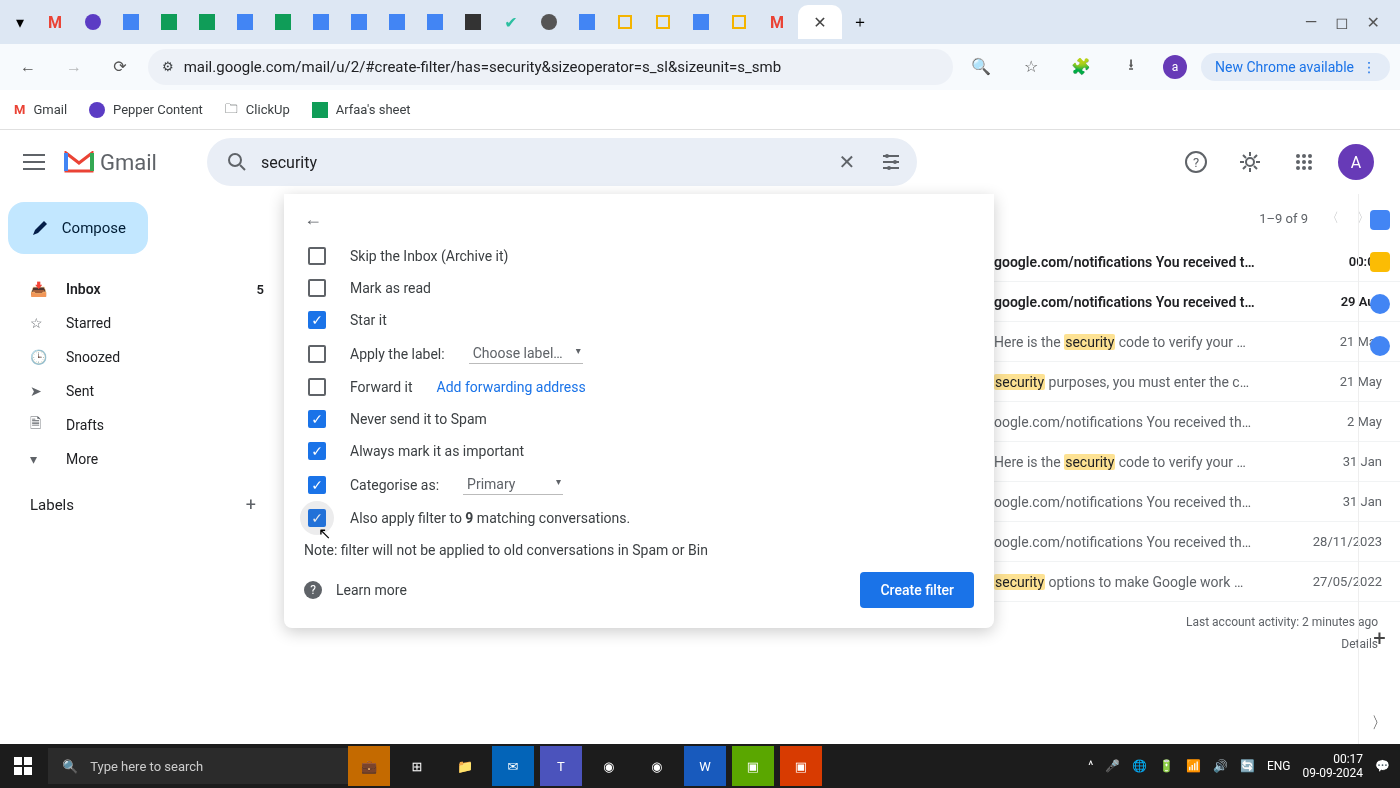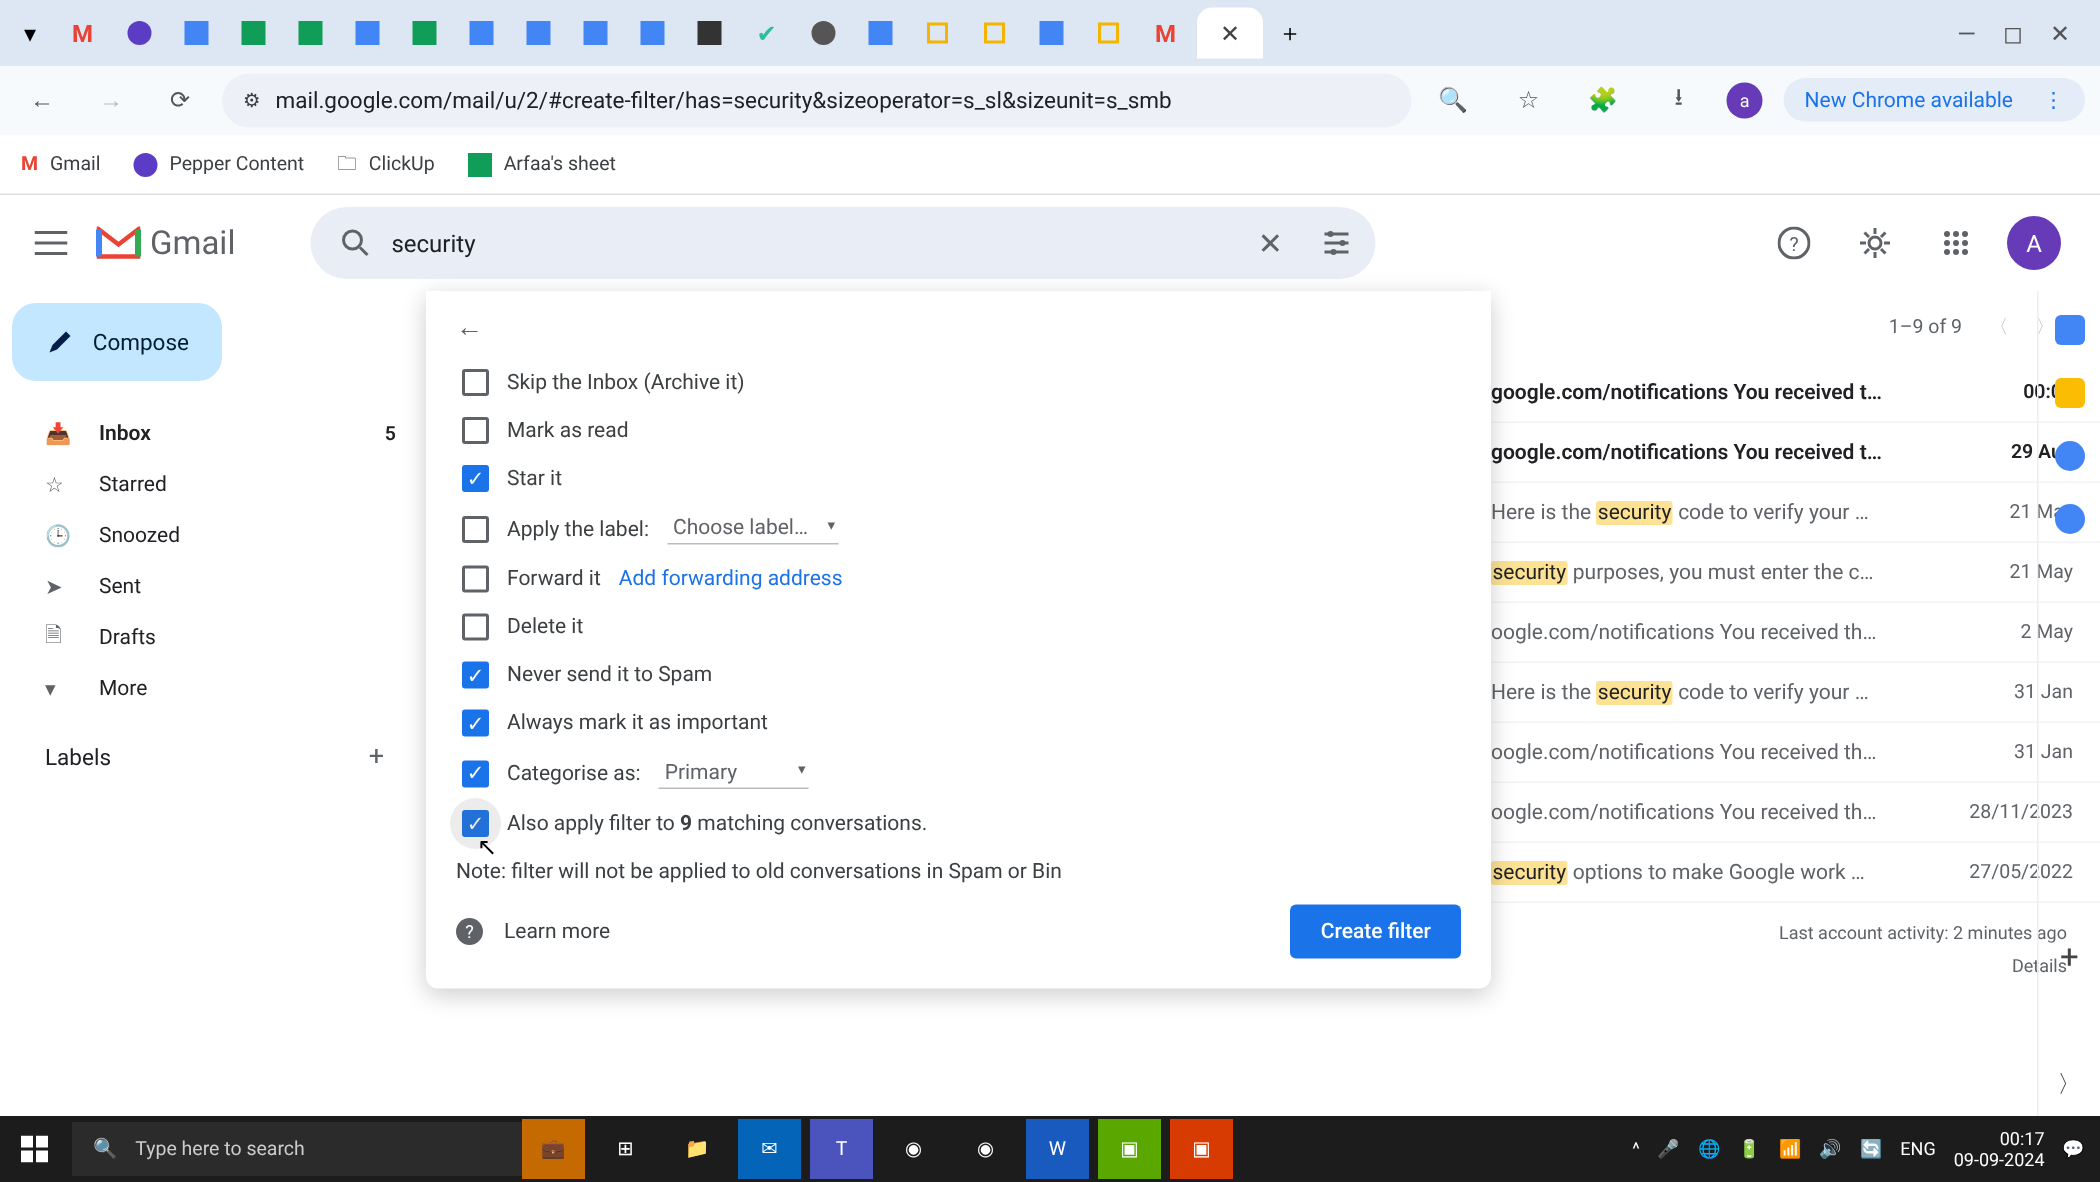--- a/index.html
+++ b/index.html
@@ -12,21 +12,21 @@
 .tab-strip .favicon { width: 34px; height: 32px; display:flex; align-items:center; justify-content:center; border-radius:8px; }
 .tab-strip .active-tab { background:#fff; width:44px; height:34px; border-radius:10px 10px 0 0; display:flex; align-items:center; justify-content:center; color:#444; }
 .tab-strip .spacer { flex:1; }
 .win-controls { display:flex; gap:18px; padding:0 14px; color:#555; }
 
 .nav-bar { height: 46px; background:#fff; display:flex; align-items:center; padding: 0 10px; gap:10px; border-bottom:1px solid transparent;}
 .nav-bar .nav-icon { width:36px; height:36px; display:flex; align-items:center; justify-content:center; color:#555; border-radius:50%; }
 .address-bar { flex:1 1 auto; max-width:840px; height:36px; background:#edf1f7; border-radius:18px; display:flex; align-items:center; padding:0 14px; color:#3c4043; gap:10px;}
 .address-bar .url-text { font-size:15px; color:#202124; }
 .nav-right { margin-left:auto; display:flex; align-items:center; gap:14px; }
-.nav-right .chip { background:#e4ecf7; border-radius:18px; padding:6px 14px; display:flex; align-items:center; gap:20px; color:#1a73e8; font-size:14px;}
+.nav-right .chip { background:#e4ecf7; border-radius:18px; padding:6px 14px; display:flex; align-items:center; gap:8px; color:#1a73e8; font-size:14px;}
 .nav-right .avatar-sm { width:24px; height:24px; border-radius:50%; background:#673ab7; color:#fff; display:flex; align-items:center; justify-content:center; font-size:12px; }
 
 .bookmarks-bar { height:40px; background:#fff; border-bottom:1px solid #e0e0e0; display:flex; align-items:center; padding: 0 14px; gap: 22px; font-size:13px; color:#3c4043;}
 .bookmarks-bar .bm { display:flex; align-items:center; gap:8px; }
 
 
 .gmail { position:relative; height:calc(788px - 44px - 46px - 40px - 44px); display:flex; flex-direction:column; }
 .gmail-header { height:64px; display:flex; align-items:center; padding:0 12px; gap:8px; }
 .hamburger { width:44px; height:44px; display:flex; align-items:center; justify-content:center; color:#5f6368; }
 .gmail-logo { display:flex; align-items:center; gap:6px; font-size:22px; color:#5f6368; }
@@ -53,21 +53,21 @@
 .mail-row .preview { flex:1; white-space:nowrap; overflow:hidden; text-overflow:ellipsis; padding-left: 710px; color:#5f6368;}
 .mail-row .preview .hl { background:#fde293; color:#202124; border-radius:2px; padding:0 1px;}
 .mail-row .date { width:90px; text-align:right; font-size:13px; color:#5f6368; }
 .mail-row.unread .date, .mail-row.unread .preview { color:#202124; font-weight:600; }
 
 .footer-info { text-align:right; padding:10px 22px; font-size:12px; color:#5f6368; line-height:1.8;}
 
 
 .filter-panel { position:absolute; left:0; top:0; width:710px; background:#fff; box-shadow:0 4px 16px rgba(0,0,0,0.2); border-radius:0 0 8px 8px; padding: 14px 20px 20px 20px; z-index:50;}
 .filter-head { display:flex; align-items:center; gap:18px; font-size:14px; color:#3c4043; margin-bottom:10px;}
-.filter-row { display:flex; align-items:center; gap:12px; padding:7px 0 7px 4px; font-size:14px; color:#3c4043; }
+.filter-row { display:flex; align-items:center; gap:24px; padding:7px 0 7px 4px; font-size:14px; color:#3c4043; }
 .chk { width:18px; height:18px; border:2px solid #5f6368; border-radius:2px; display:flex; align-items:center; justify-content:center; flex-shrink:0;}
 .chk.checked { background:#1a73e8; border-color:#1a73e8; color:#fff; }
 .chk.ripple { position:relative; }
 .chk.ripple::before { content:''; position:absolute; inset:-10px; background:rgba(95,99,104,0.12); border-radius:50%; }
 .sel { border-bottom:1px solid #bbb; padding:2px 20px 2px 4px; color:#5f6368; position:relative;}
 .sel::after { content:'▾'; position:absolute; right:2px; font-size:10px; color:#5f6368;}
 .link { color:#1a73e8; }
 .note { font-size:14px; color:#3c4043; padding:8px 0 0 0;}
 .filter-foot { display:flex; align-items:center; justify-content:space-between; margin-top:14px;}
 .learn { display:flex; align-items:center; gap:14px; color:#3c4043; font-size:14px;}
@@ -378,24 +378,20 @@
             <span class="chk"></span>
             <span>Apply the label:</span>
             <span class="sel">Choose label…</span>
           </div>
         <div class="filter-row">
             <span class="chk"></span>
             <span>Forward it</span>
             <span class="link">Add forwarding address</span>
           </div>
         <div class="filter-row">
-            <span class="chk"></span>
-            <span>Delete it</span>
-          </div>
-        <div class="filter-row">
             <span class="chk checked">✓</span>
             <span>Never send it to Spam</span>
           </div>
         <div class="filter-row">
             <span class="chk checked">✓</span>
             <span>Always mark it as important</span>
           </div>
         <div class="filter-row">
             <span class="chk checked">✓</span>
             <span>Categorise as:</span>

